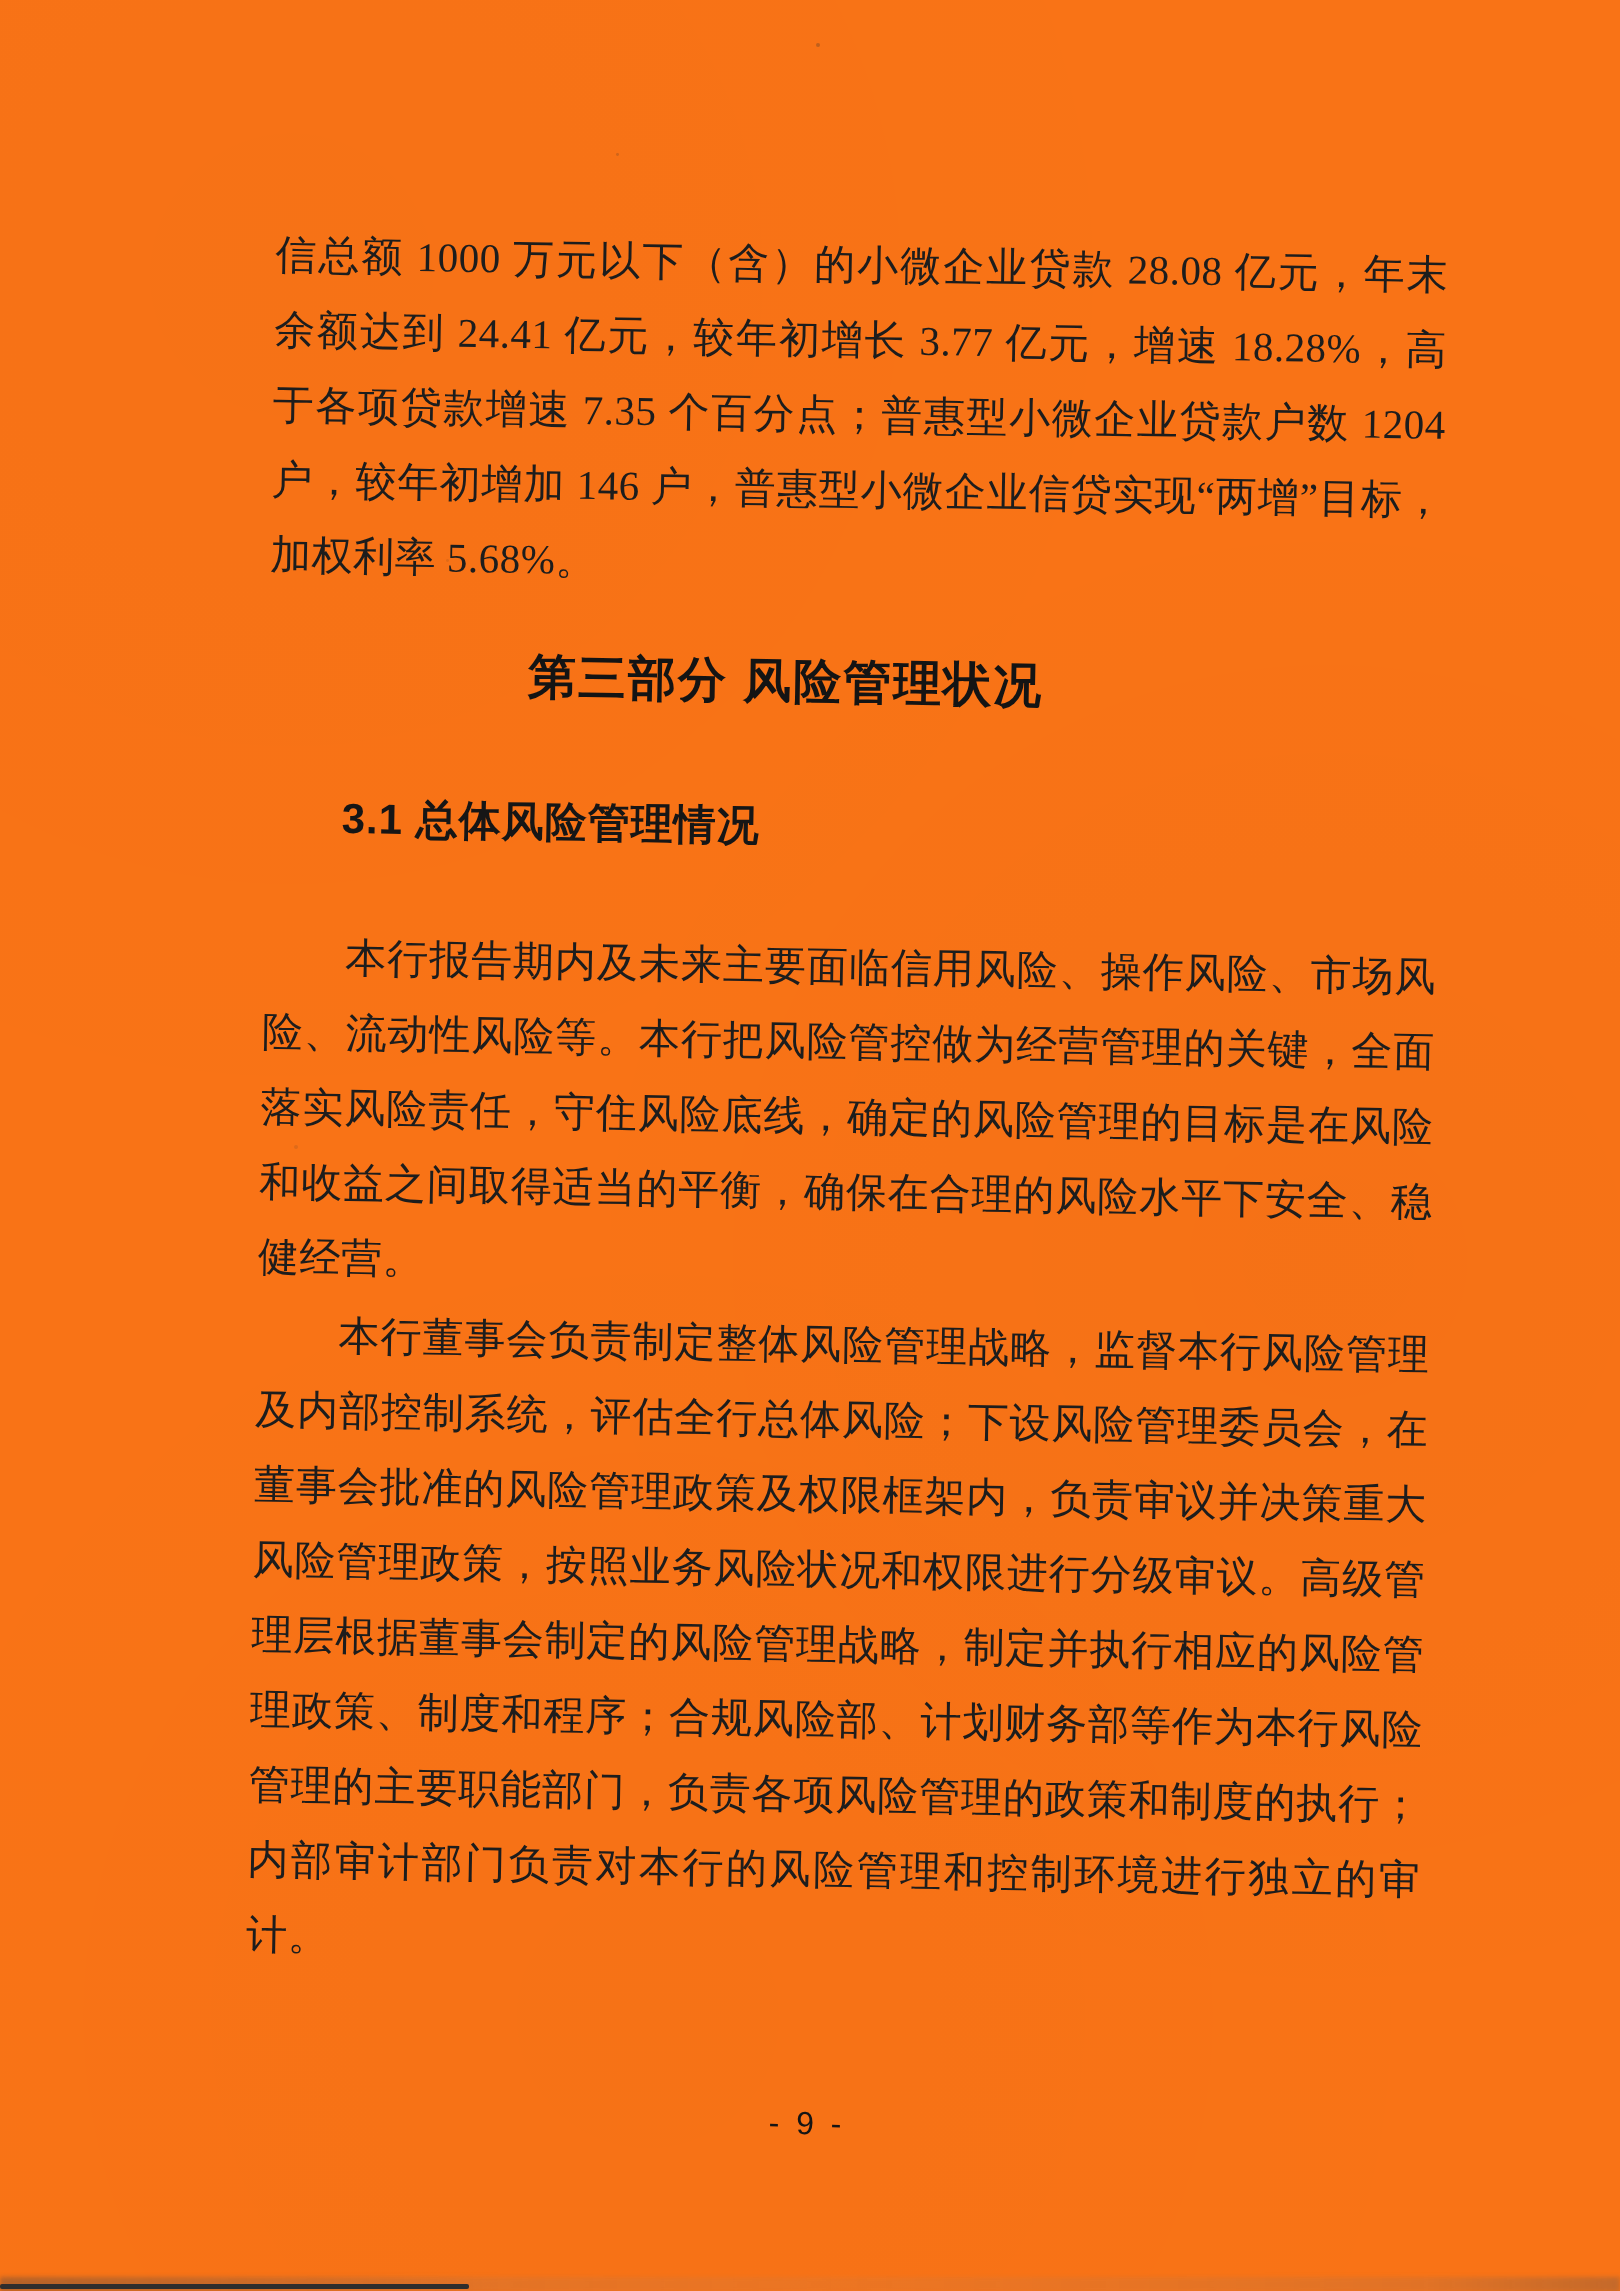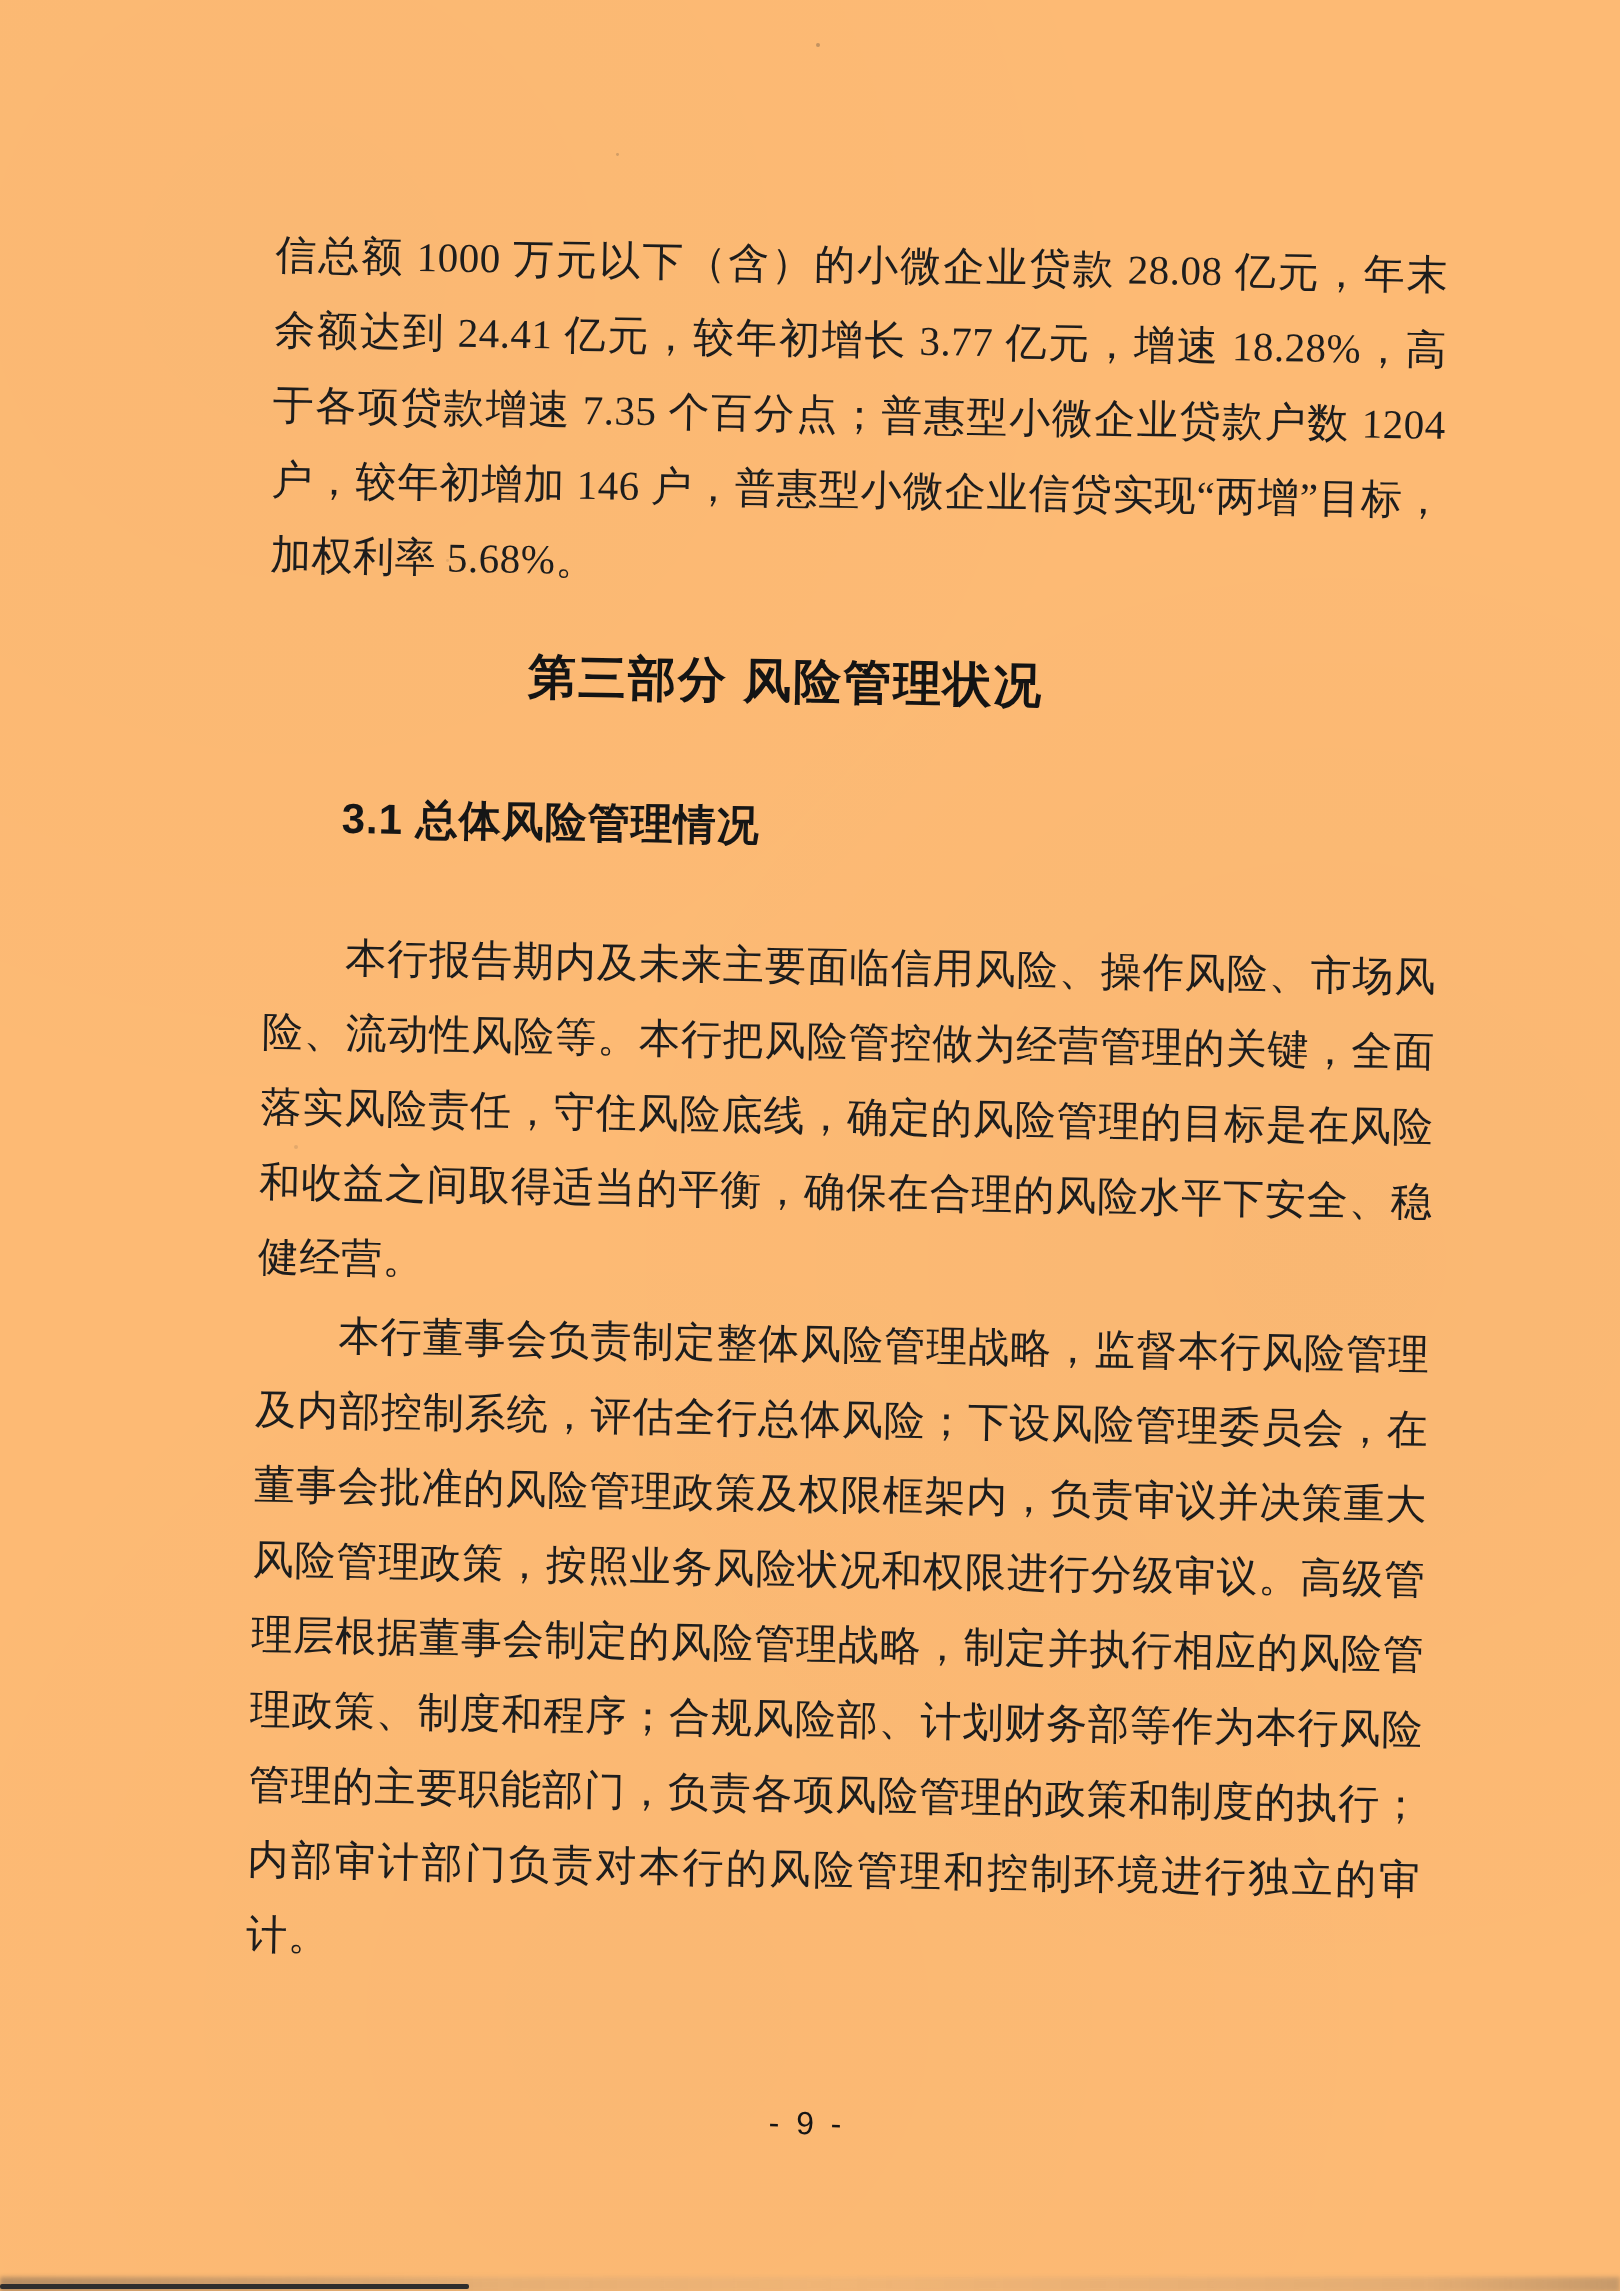--- a/index.html
+++ b/index.html
@@ -4,21 +4,21 @@
 <style>
   * { margin:0; padding:0; box-sizing:border-box; }
   html,body { width:1620px; height:2292px; }
   body {
     background:#e9e9e7;
     font-family:"Liberation Serif","DejaVu Serif",serif;
   }
   .page {
     position:relative;
     width:1620px; height:2292px;
-    background:#fdba74;
+    background:#f97316;
     overflow:hidden;
   }
   
   .page::before{
     content:""; position:absolute; inset:0; pointer-events:none;
     background:
       radial-gradient(circle at 18% 12%, rgba(0,0,0,0.012), transparent 40%),
       radial-gradient(circle at 82% 55%, rgba(0,0,0,0.015), transparent 45%),
       radial-gradient(circle at 40% 88%, rgba(0,0,0,0.012), transparent 40%);
   }

